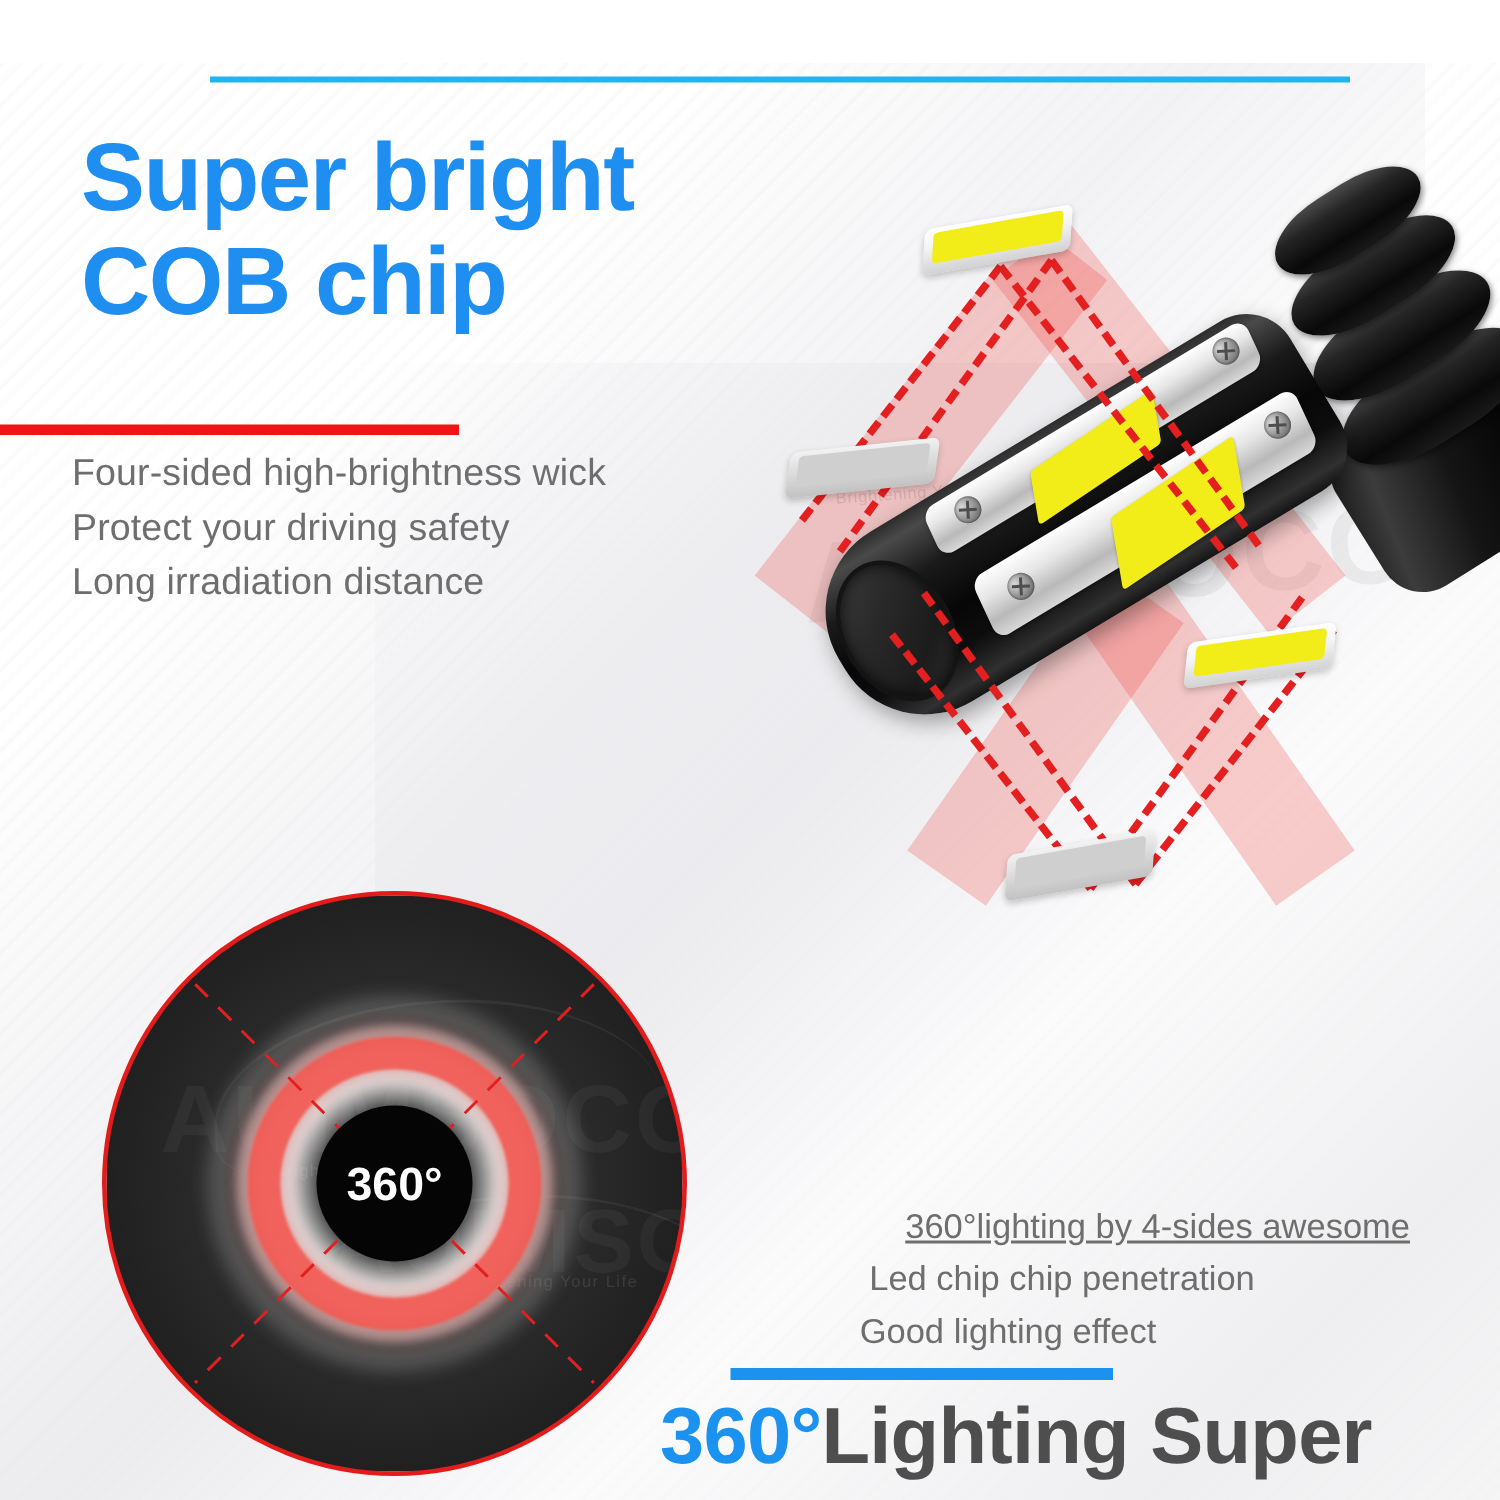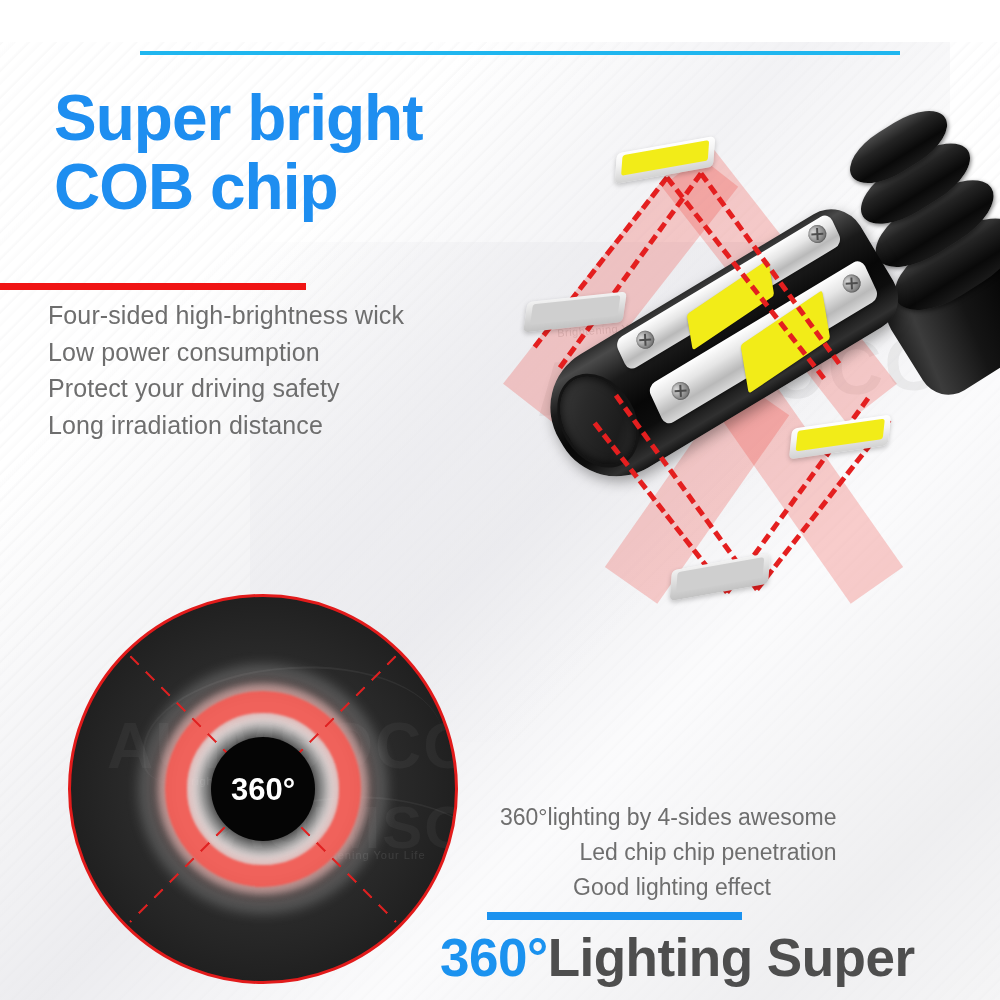--- a/index.html
+++ b/index.html
@@ -107,21 +107,21 @@
   .bottom-list {
     position: absolute;
     left: 500px; top: 758px;
     width: 440px;
     color: #6e6e6e;
     font-size: 23px;
     line-height: 1.52;
     text-align: center;
   }
   .bottom-list li { list-style: none; white-space: nowrap; }
-  .bottom-list li:nth-child(1) { text-align: left; }
+  .bottom-list li:nth-child(1) { text-align: right; text-decoration: underline; }
   .bottom-list li:nth-child(2) { text-align: center; padding-right: 24px; }
   .bottom-list li:nth-child(3) { text-align: center; padding-right: 96px; }
 
   .blue-rule {
     position: absolute;
     left: 487px; top: 870px;
     width: 255px; height: 8px;
     background: #1b92ef;
   }
 
@@ -477,21 +477,20 @@
 
   <div class="headline">
     <span class="l1">Super bright</span>
     <span class="l2">COB chip</span>
   </div>
 
   <div class="red-rule"></div>
 
   <ul class="feature-list">
     <li>Four-sided high-brightness wick</li>
-    <li>Low power consumption</li>
     <li>Protect your driving safety</li>
     <li>Long irradiation distance</li>
   </ul>
 
   <div class="circle-wrap">
     <div class="circle-outer">
       <div class="wm-car"></div>
       <div class="wm-car2"></div>
       <div class="wm-brand">AUIMSOCO</div>
       <div class="wm-brand2">AUIMSOCO</div>

